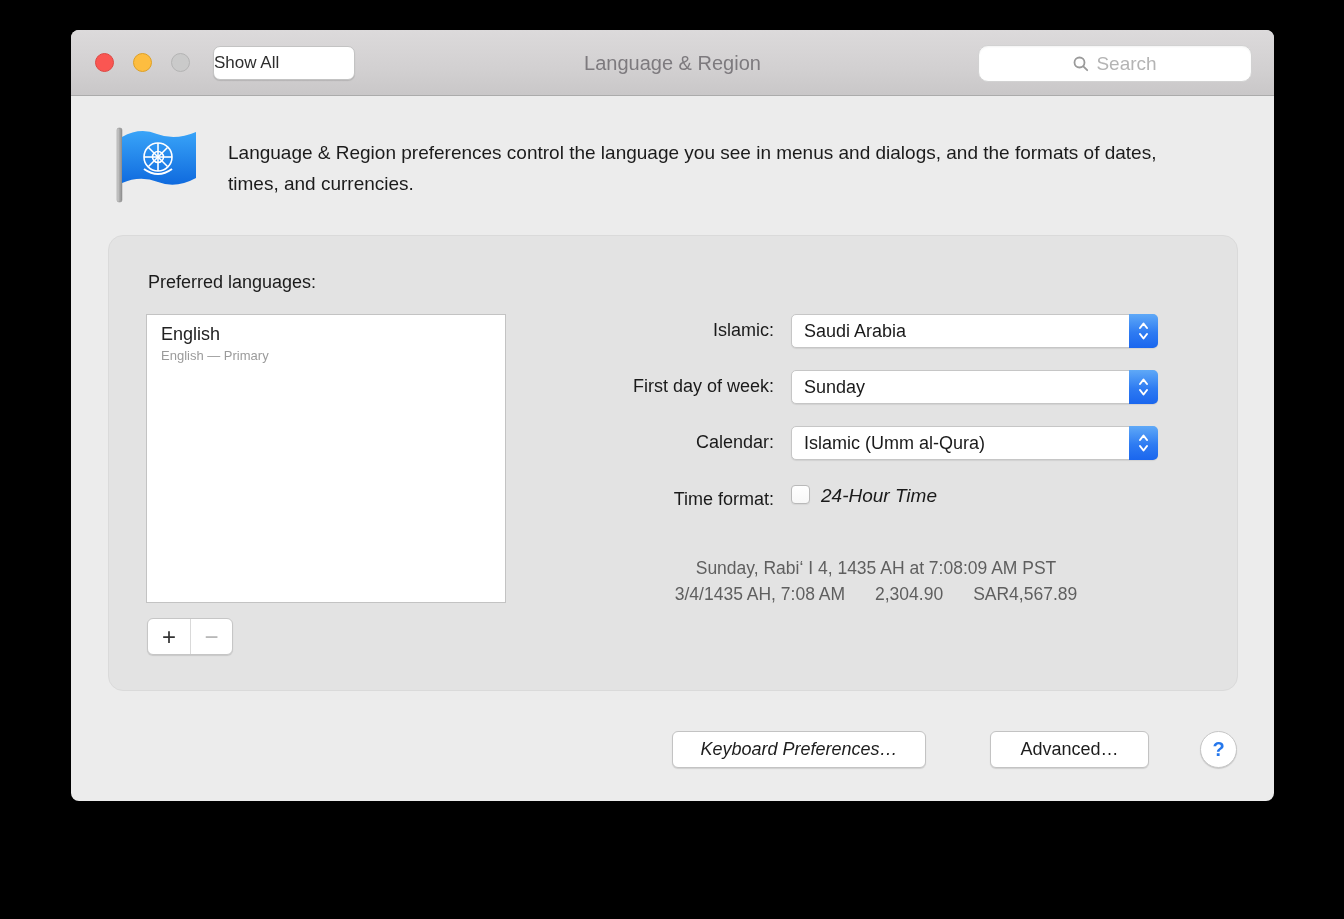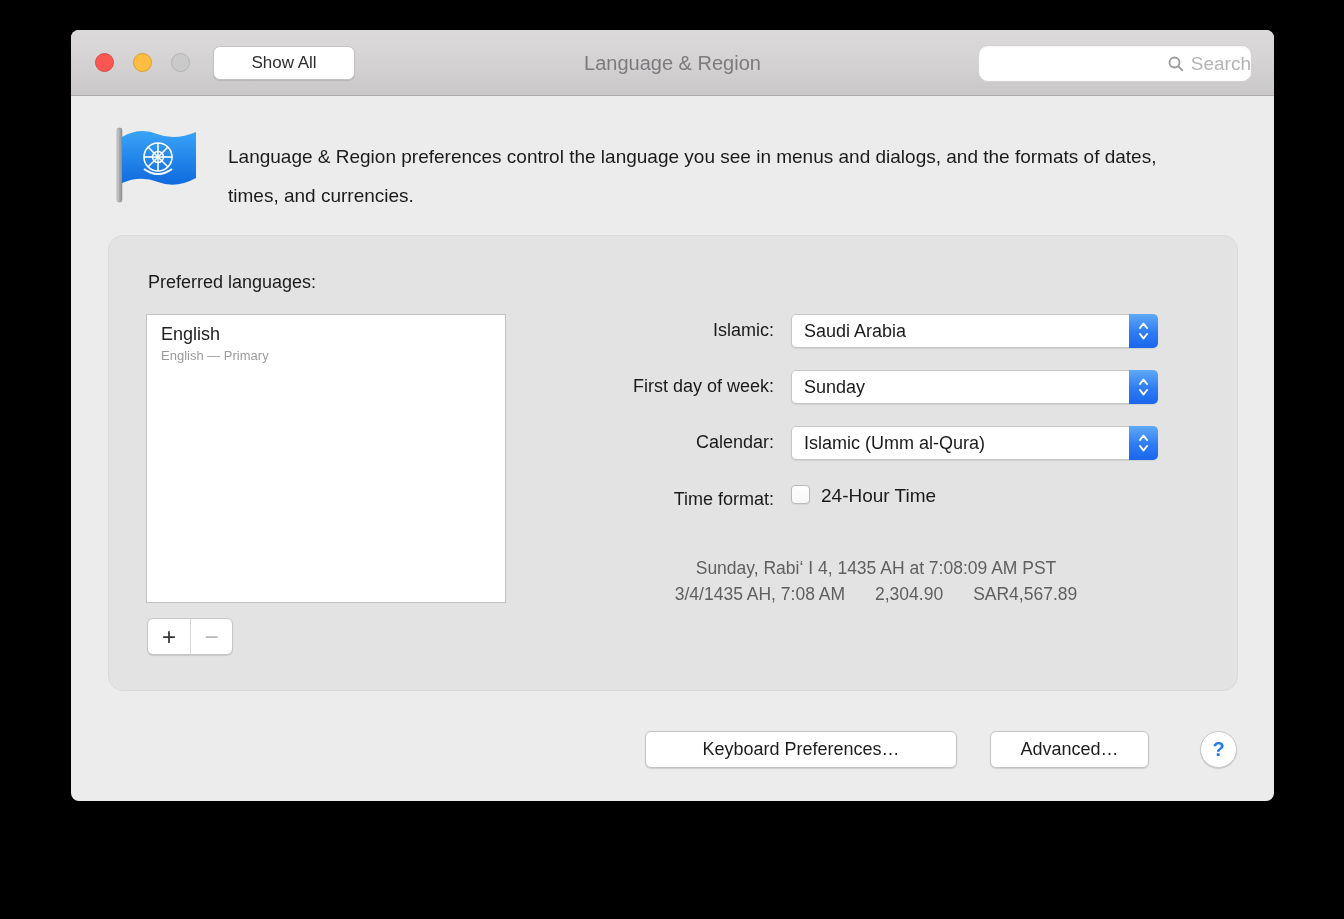--- a/index.html
+++ b/index.html
@@ -19,39 +19,39 @@
     border-radius:8px 8px 0 0;
   }
   .traffic { position:absolute; top:23px; width:19px; height:19px; border-radius:50%; }
   .t-close { left:24px;  background:#fa5652; border:1px solid #dd4843; }
   .t-min   { left:62px;  background:#fdbd40; border:1px solid #dfa023; }
   .t-zoom  { left:100px; background:#cacaca; border:1px solid #b4b4b4; }
   .showall-btn {
     position:absolute; left:142px; top:16px; width:142px; height:34px;
     background:#fff; border:1px solid #c3c3c3; border-radius:7px;
     box-shadow:0 1px 1px rgba(0,0,0,.12);
-    font-size:17px; color:#2e2e2e; text-align:center; line-height:32px;
+    font-size:17px; color:#2e2e2e; text-align:left; line-height:32px;
   }
   .win-title {
     position:absolute; left:0; right:0; top:0; height:66px;
     text-align:center; line-height:66px; font-size:20px; color:#7d7a7e;
   }
   .search-field {
     position:absolute; left:907px; top:15px; width:274px; height:37px;
     background:#fff; border:1px solid #d2d2d2; border-radius:10px;
     box-shadow:inset 0 1px 2px rgba(0,0,0,.05);
-    display:flex; align-items:center; justify-content:flex-end; gap:7px;
+    display:flex; align-items:center; justify-content:center; gap:7px;
   }
   .search-placeholder { font-size:19px; color:#b4b4b4; }
 
   
   .flag-icon { position:absolute; left:39px; top:94px; width:92px; height:80px; }
   .intro-text {
     position:absolute; left:157px; top:107px; width:955px;
-    font-size:19px; line-height:39px; color:#1b1b1b;
+    font-size:19px; line-height:31px; color:#1b1b1b;
   }
 
   
   .panel {
     position:absolute; left:37px; top:205px; width:1130px; height:456px;
     background:#e3e3e3; border:1px solid #dadada; border-radius:15px;
   }
   .pref-label { position:absolute; left:39px; top:36px; font-size:18px; color:#1b1b1b; }
   .lang-list {
     position:absolute; left:37px; top:78px; width:360px; height:289px;
@@ -90,37 +90,37 @@
     position:absolute; right:-1px; top:-1px; width:29px; height:34px;
     background:linear-gradient(#5fa9f7 0%, #2e7bf2 55%, #1a66ee 100%);
     border-radius:0 5px 5px 0;
     display:flex; align-items:center; justify-content:center;
   }
   .checkbox {
     position:absolute; left:682px; top:2px; width:19px; height:19px;
     background:linear-gradient(#fff,#f7f7f7); border:1px solid #b9b9b9; border-radius:4px;
     box-shadow:0 1px 1px rgba(0,0,0,.06);
   }
-  .check-label { position:absolute; left:712px; top:2px; font-size:19px; color:#1a1a1a; }
+  .check-label { position:absolute; left:712px; top:2px; font-size:19px; color:#1a1a1a;font-style:italic; }
 
   .preview {
     position:absolute; left:402px; top:319px; width:730px;
     text-align:center; font-size:17.5px; line-height:26px; color:#5f5f5f;
   }
   .preview .gap { margin-left:30px; }
 
   
   .footer-btn {
     position:absolute; top:701px; height:37px;
     background:#fff; border:1px solid #c3c3c3; border-radius:6px;
     box-shadow:0 1px 1px rgba(0,0,0,.12);
     font-size:18px; color:#1d1d1d; text-align:center;
     font-family:"Liberation Sans", sans-serif;
   }
-  .kb-btn  { left:574px; width:312px; }
+  .kb-btn  { left:601px; width:254px;font-style:italic; }
   .adv-btn { left:919px; width:159px; }
   .help-btn {
     position:absolute; left:1129px; top:701px; width:37px; height:37px;
     background:#fff; border:1px solid #c6c6c6; border-radius:50%;
     box-shadow:0 1px 1px rgba(0,0,0,.15);
     font-size:20px; font-weight:bold; color:#2577ec; text-align:center; line-height:35px;
   }
 </style>
 </head>
 <body>

